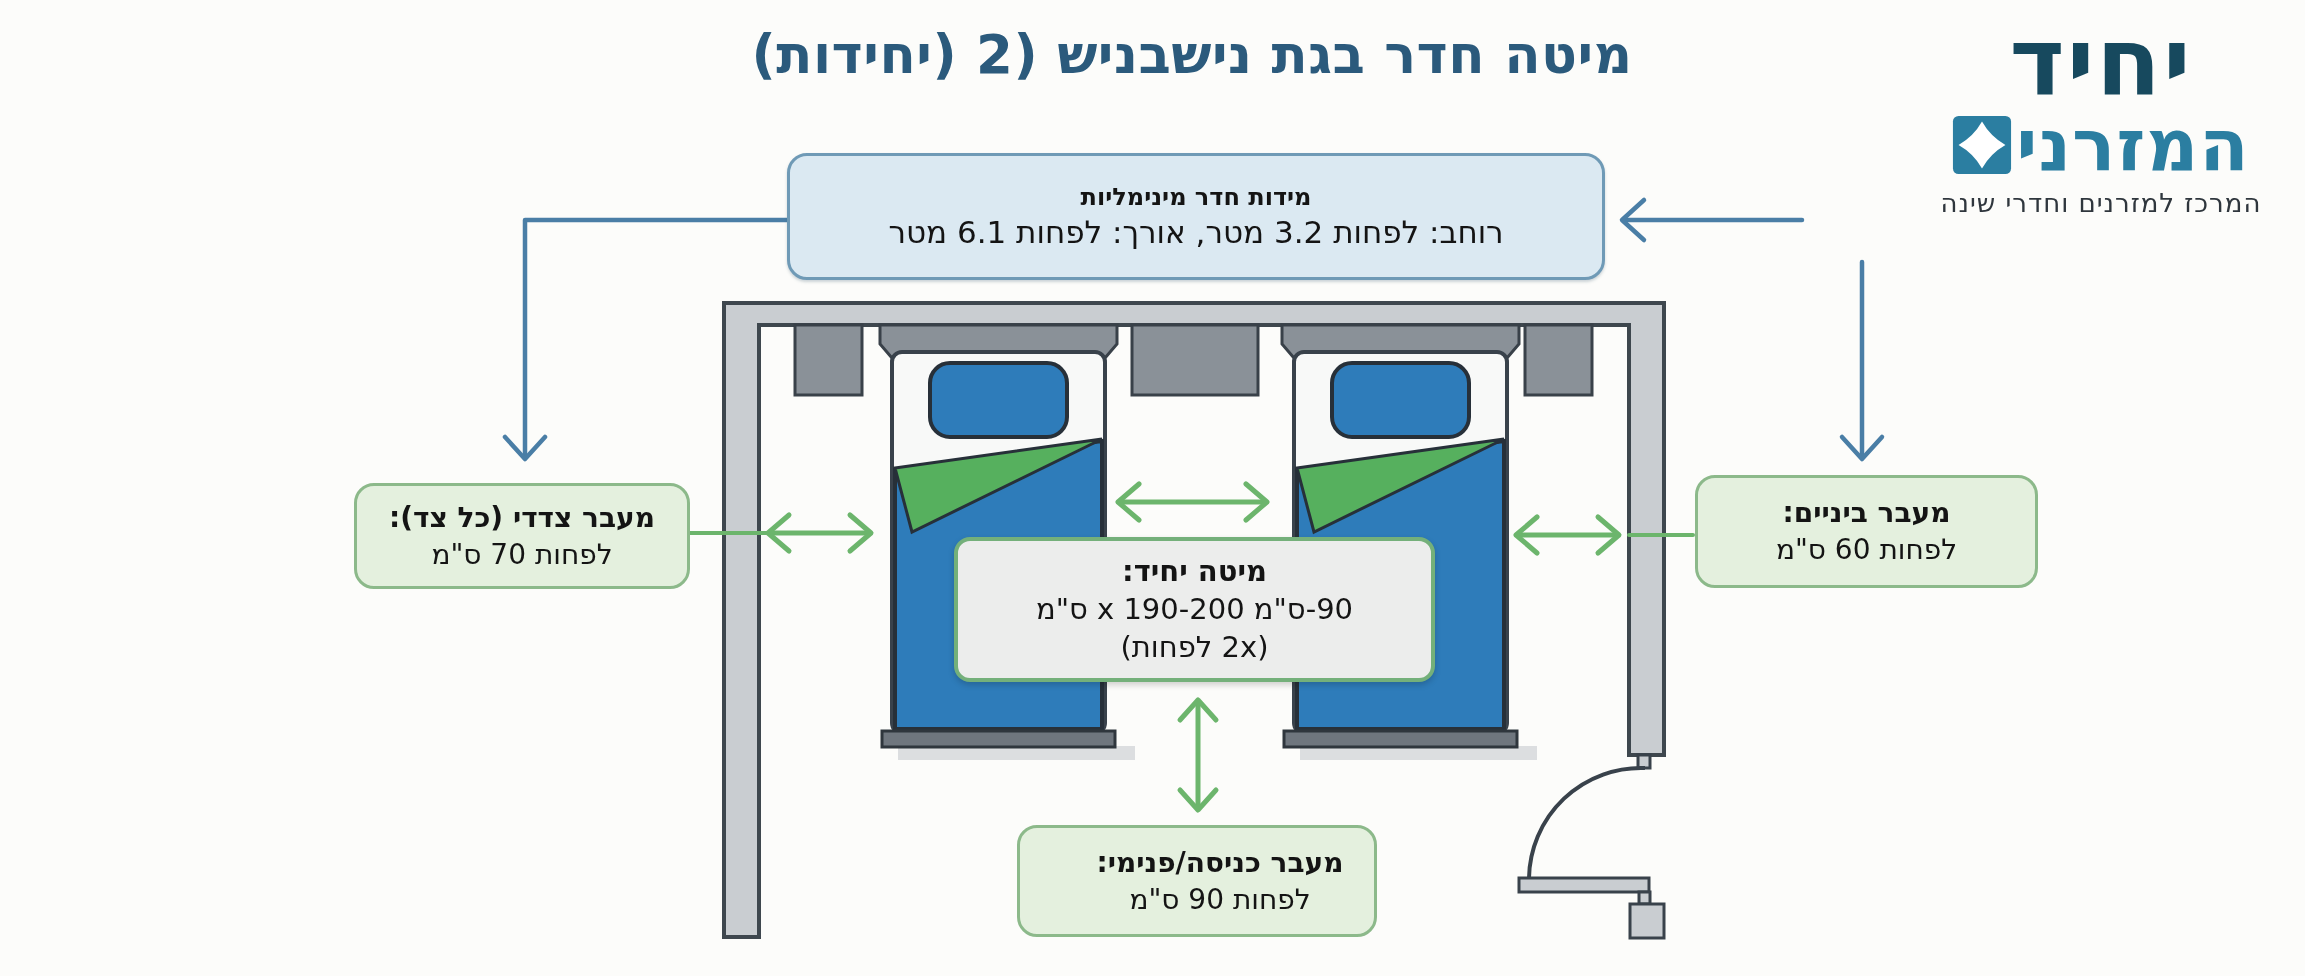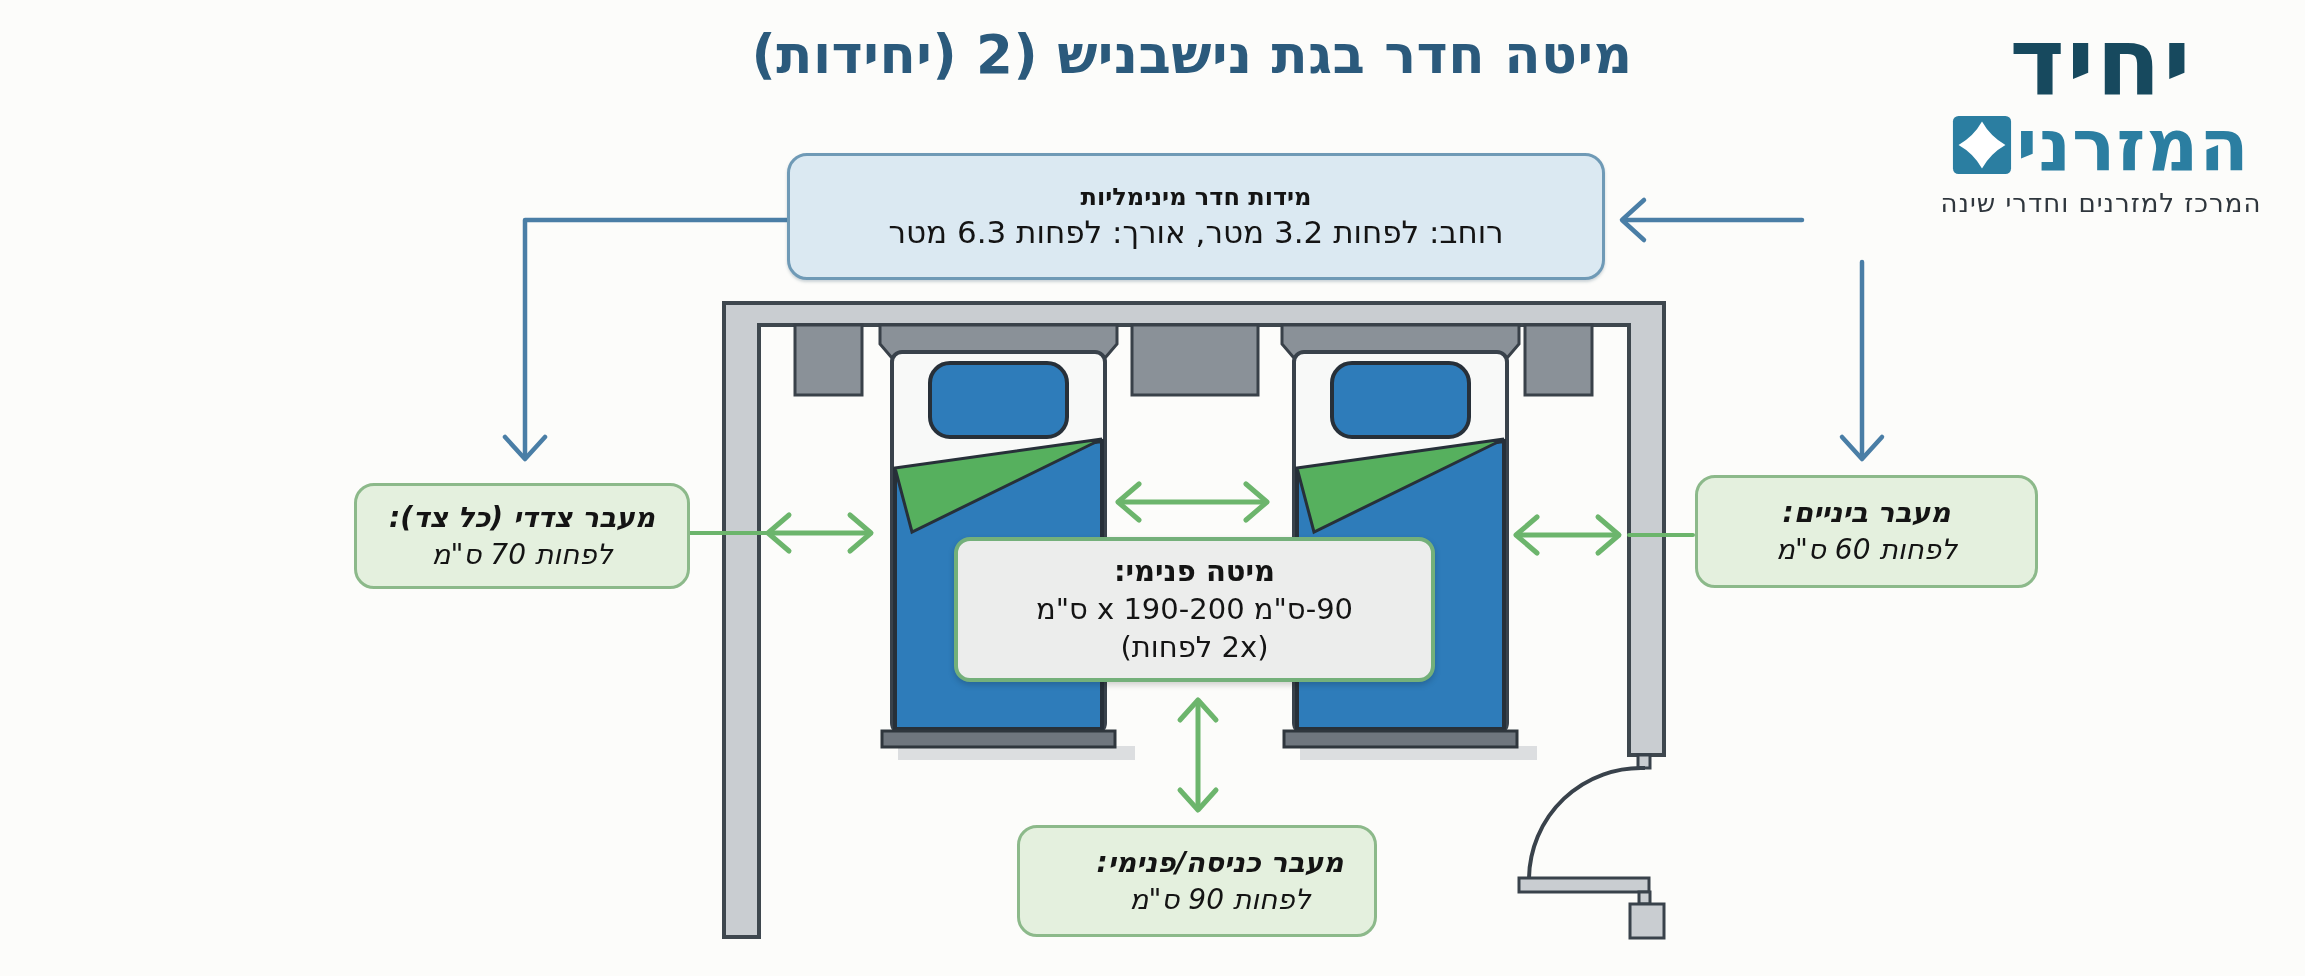--- a/index.html
+++ b/index.html
@@ -19,21 +19,21 @@
   #logo .mem-icon{display:inline-block;width:60px;height:60px;}
   #logo .tagline{margin-top:8px;font-size:26px;font-weight:normal;color:#2f363d;letter-spacing:1px;}
   
   .box{z-index:2;display:flex;flex-direction:column;align-items:center;justify-content:center;
        text-align:center;color:#141414;}
   .box .t{font-weight:bold;}
   #room-size-box{left:755px;top:153px;width:818px;height:127px;background:#dbe9f2;
                  border:3px solid #6f9ab6;border-radius:20px;box-shadow:0 2px 3px rgba(60,90,110,.25);}
   #room-size-box .t{font-size:24px;line-height:1.3;}
   #room-size-box .b{font-size:31px;line-height:1.25;}
-  .green-box{background:#e4f0de;border:3px solid #8cb98a;border-radius:20px;font-style:italic;}
+  .green-box{background:#e4f0de;border:3px solid #8cb98a;border-radius:20px;}
   .green-box .t{font-size:28px;line-height:1.35;}
   .green-box .b{font-size:28px;line-height:1.3;}
   #side-passage-box{left:322px;top:483px;width:336px;height:106px;}
   #between-passage-box{left:1663px;top:475px;width:343px;height:113px;}
   #entry-passage-box{left:985px;top:825px;width:360px;height:112px;padding-left:46px;}
   #bed-size-box{left:922px;top:537px;width:481px;height:145px;background:#ecedec;
                 border:4px solid #74b07a;border-radius:16px;box-shadow:0 3px 6px rgba(0,0,0,.18);}
   #bed-size-box .t{font-size:29px;line-height:1.35;}
   #bed-size-box .b{font-size:29px;line-height:1.3;}
 </style>
@@ -130,37 +130,37 @@
           <rect x="1" y="1" width="62" height="62" rx="6" fill="#2b7ea1"></rect>
           <path d="M32 7 Q41 23 57 32 Q41 41 32 57 Q23 41 7 32 Q23 23 32 7 Z" fill="#ffffff"></path>
         </svg>
       </span>
     </div>
     <div class="tagline rtl">המרכז למזרנים וחדרי שינה</div>
   </div>
 
   <div id="room-size-box" class="abs box rtl">
     <div class="t">מידות חדר מינימליות</div>
-    <div class="b">רוחב: לפחות 3.2 מטר, אורך: לפחות 6.3 מטר</div>
+    <div class="b">רוחב: לפחות 3.2 מטר, אורך: לפחות 6.1 מטר</div>
   </div>
 
   <div id="side-passage-box" class="abs box green-box rtl">
     <div class="t">מעבר צדדי (כל צד):</div>
     <div class="b">לפחות 70 ס"מ</div>
   </div>
 
   <div id="between-passage-box" class="abs box green-box rtl">
     <div class="t">מעבר ביניים:</div>
     <div class="b">לפחות 60 ס"מ</div>
   </div>
 
   <div id="entry-passage-box" class="abs box green-box rtl">
     <div class="t">מעבר כניסה/פנימי:</div>
     <div class="b">לפחות 90 ס"מ</div>
   </div>
 
   <div id="bed-size-box" class="abs box rtl">
-    <div class="t">מיטה פנימי:</div>
+    <div class="t">מיטה יחיד:</div>
     <div class="b">90-ס"מ x 190-200 ס"מ</div>
     <div class="b">(2x לפחות)</div>
   </div>
 
 </div>
 
 </body></html>

